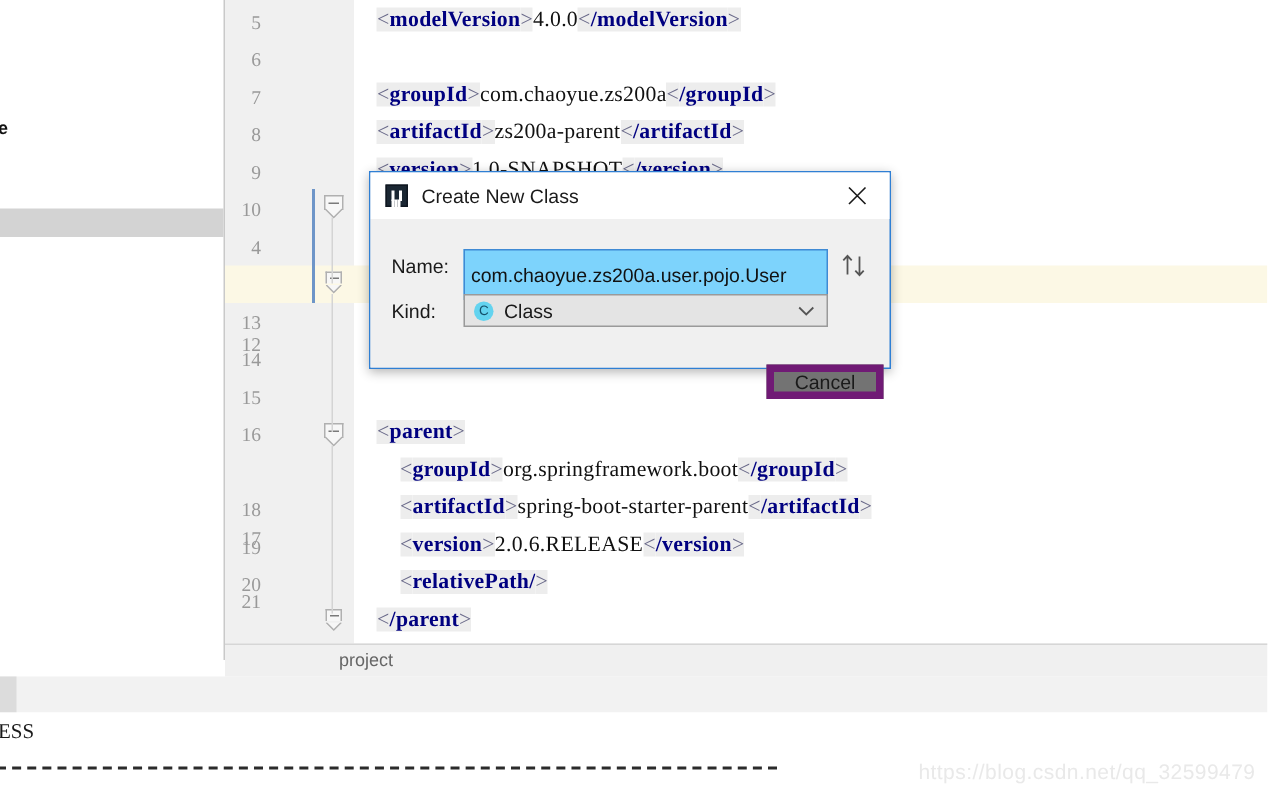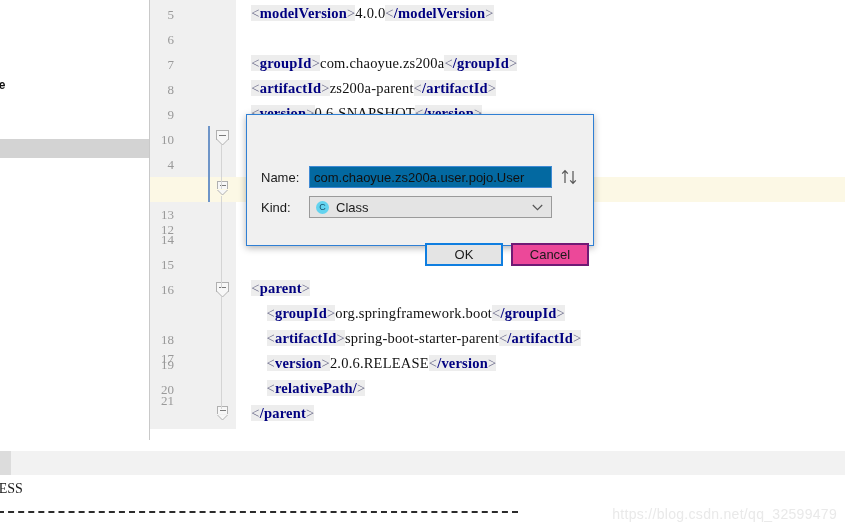--- a/index.html
+++ b/index.html
@@ -182,25 +182,25 @@
     position: absolute; left: 0; top: 31px; width: 314px; height: 99px;
     background: #f0f0f0;
   }
   .field-row { position: absolute; display: flex; align-items: center; }
   .field-label {
     font-family: "Liberation Sans", sans-serif;
     font-size: 13px; color: #1a1a1a;
   }
   .name-input {
     position: absolute; left: 62px; top: 20px; width: 243px; height: 22px;
-    background: #0369a1;
+    background: #7dd3fc;
     border: 1px solid #3f8ad4;
     font-family: "Liberation Sans", sans-serif;
     font-size: 13px; color: #111111;
-    padding: 4px 4px;
+    padding: 16px 4px;
     outline: none;
   }
   .swap-icon {
     position: absolute; left: 313px; top: 21px; width: 20px; height: 20px;
   }
   .swap-icon svg { display: block; }
   .kind-combo {
     position: absolute; left: 62px; top: 50px; width: 243px; height: 22px;
     background: #e4e4e4;
     border: 1px solid #9a9a9a;
@@ -222,22 +222,22 @@
     margin-left: 7px;
     font-family: "Liberation Sans", sans-serif;
     font-size: 13px; color: #1a1a1a;
   }
   .kind-chevron {
     position: absolute; right: 8px; top: 7px; width: 11px; height: 7px;
   }
   .kind-chevron svg { display: block; }
   .btn {
     position: absolute; height: 23px;
-    background: #ec4899;
-    border: 2px solid #701a75;
+    background: #737373;
+    border: 5px solid #701a75;
     font-family: "Liberation Sans", sans-serif;
     font-size: 13px; color: #1a1a1a;
     display: flex; align-items: center; justify-content: center;
     cursor: default;
   }
   .btn.primary {
     border: 2px solid #0f7ee0;
     background: #e4e4e4;
   }
   .btn-ok { left: 178px; top: 97px; width: 78px; }
@@ -317,43 +317,55 @@
     <div class="fold-line" style="top:196px; height:92px;"></div>
     <div class="fold-line" style="top:297px; height:112px;"></div>
   </div>
 
   <div class="editor">
     <div class="caret-line" style="top:177px;"></div>
     <div id="code-body">
         <div class="code-line" style="top: 5px;"><span class="txt">&nbsp;&nbsp;&nbsp;&nbsp;</span><span class="brk">&lt;</span><span class="tag">modelVersion</span><span class="brk">&gt;</span><span class="txt">4.0.0</span><span class="brk">&lt;</span><span class="tag">/modelVersion</span><span class="brk">&gt;</span></div>
         <div class="code-line" style="top: 55px;"><span class="txt">&nbsp;&nbsp;&nbsp;&nbsp;</span><span class="brk">&lt;</span><span class="tag">groupId</span><span class="brk">&gt;</span><span class="txt">com.chaoyue.zs200a</span><span class="brk">&lt;</span><span class="tag">/groupId</span><span class="brk">&gt;</span></div>
         <div class="code-line" style="top: 80px; text-align: center;"><span class="txt">&nbsp;&nbsp;&nbsp;&nbsp;</span><span class="brk">&lt;</span><span class="tag">artifactId</span><span class="brk">&gt;</span><span class="txt">zs200a-parent</span><span class="brk">&lt;</span><span class="tag">/artifactId</span><span class="brk">&gt;</span></div>
-        <div class="code-line" style="top: 105px;"><span class="txt">&nbsp;&nbsp;&nbsp;&nbsp;</span><span class="brk">&lt;</span><span class="tag">version</span><span class="brk">&gt;</span><span class="txt">0.6-SNAPSHOT</span><span class="brk">&lt;</span><span class="tag">/version</span><span class="brk">&gt;</span></div>
+        <div class="code-line" style="top: 105px;"><span class="txt">&nbsp;&nbsp;&nbsp;&nbsp;</span><span class="brk">&lt;</span><span class="tag">version</span><span class="brk">&gt;</span><span class="txt">1.0-SNAPSHOT</span><span class="brk">&lt;</span><span class="tag">/version</span><span class="brk">&gt;</span></div>
         <div class="code-line" style="top: 280px;"><span class="txt">&nbsp;&nbsp;&nbsp;&nbsp;</span><span class="brk">&lt;</span><span class="tag">parent</span><span class="brk">&gt;</span></div>
         <div class="code-line" style="top: 305px;"><span class="txt">&nbsp;&nbsp;&nbsp;&nbsp;&nbsp;&nbsp;&nbsp;&nbsp;</span><span class="brk">&lt;</span><span class="tag">groupId</span><span class="brk">&gt;</span><span class="txt">org.springframework.boot</span><span class="brk">&lt;</span><span class="tag">/groupId</span><span class="brk">&gt;</span></div>
         <div class="code-line" style="top: 330px;"><span class="txt">&nbsp;&nbsp;&nbsp;&nbsp;&nbsp;&nbsp;&nbsp;&nbsp;</span><span class="brk">&lt;</span><span class="tag">artifactId</span><span class="brk">&gt;</span><span class="txt">spring-boot-starter-parent</span><span class="brk">&lt;</span><span class="tag">/artifactId</span><span class="brk">&gt;</span></div>
         <div class="code-line" style="top: 355px;"><span class="txt">&nbsp;&nbsp;&nbsp;&nbsp;&nbsp;&nbsp;&nbsp;&nbsp;</span><span class="brk">&lt;</span><span class="tag">version</span><span class="brk">&gt;</span><span class="txt">2.0.6.RELEASE</span><span class="brk">&lt;</span><span class="tag">/version</span><span class="brk">&gt;</span></div>
         <div class="code-line" style="top: 380px;"><span class="txt">&nbsp;&nbsp;&nbsp;&nbsp;&nbsp;&nbsp;&nbsp;&nbsp;</span><span class="brk">&lt;</span><span class="tag">relativePath/</span><span class="brk">&gt;</span></div>
         <div class="code-line" style="top: 405px; text-align: right;"><span class="txt">&nbsp;&nbsp;&nbsp;&nbsp;</span><span class="brk">&lt;</span><span class="tag">/parent</span><span class="brk">&gt;</span></div>
       </div>
   </div>
 
+  <div class="breadcrumb-bar">
+    <div class="breadcrumb-text">project</div>
+  </div>
 
   <div class="lower-strip">
     <div class="lower-strip-left"></div>
   </div>
 
   <div class="console">
     <div class="console-text">CCESS</div>
     <div class="console-rule"></div>
   </div>
 
   <div class="watermark">https://blog.csdn.net/qq_32599479</div>
 
   <div class="dialog">
+    <div class="dialog-titlebar">
+      <div class="ij-icon"></div>
+      <div class="dialog-title">Create New Class</div>
+      <div class="dialog-close">
+        <svg width="13" height="13" viewBox="0 0 13 13">
+          <path d="M1 1 L12 12 M12 1 L1 12" stroke="#1a1a1a" stroke-width="1.1" fill="none"></path>
+        </svg>
+      </div>
+    </div>
 
     <div class="dialog-body">
       <div class="field-row" style="left:14px; top:24px;">
         <span class="field-label">Name:</span>
       </div>
       <input class="name-input" type="text" value="com.chaoyue.zs200a.user.pojo.User" style="">
       <div class="swap-icon">
         <svg width="20" height="20" viewBox="0 0 20 20">
           <path d="M5 16 L5 4 M2.2 6.6 L5 3.6 L7.8 6.6" stroke="#555" stroke-width="1.2" fill="none"></path>
           <path d="M13 4 L13 16 M10.2 13.4 L13 16.4 L15.8 13.4" stroke="#555" stroke-width="1.2" fill="none"></path>
@@ -368,18 +380,17 @@
           <span>C</span>
         </span>
         <span class="kind-value">Class</span>
         <span class="kind-chevron">
           <svg width="11" height="7" viewBox="0 0 11 7">
               <path d="M0.8 1 L5.5 5.6 L10.2 1" stroke="#555" stroke-width="1.2" fill="none"></path>
             </svg>
         </span>
       </div>
 
-      <div class="btn primary btn-ok">OK</div>
       <div class="btn btn-cancel">Cancel</div>
     </div>
   </div>
 
 </div>
 
 </body></html>

